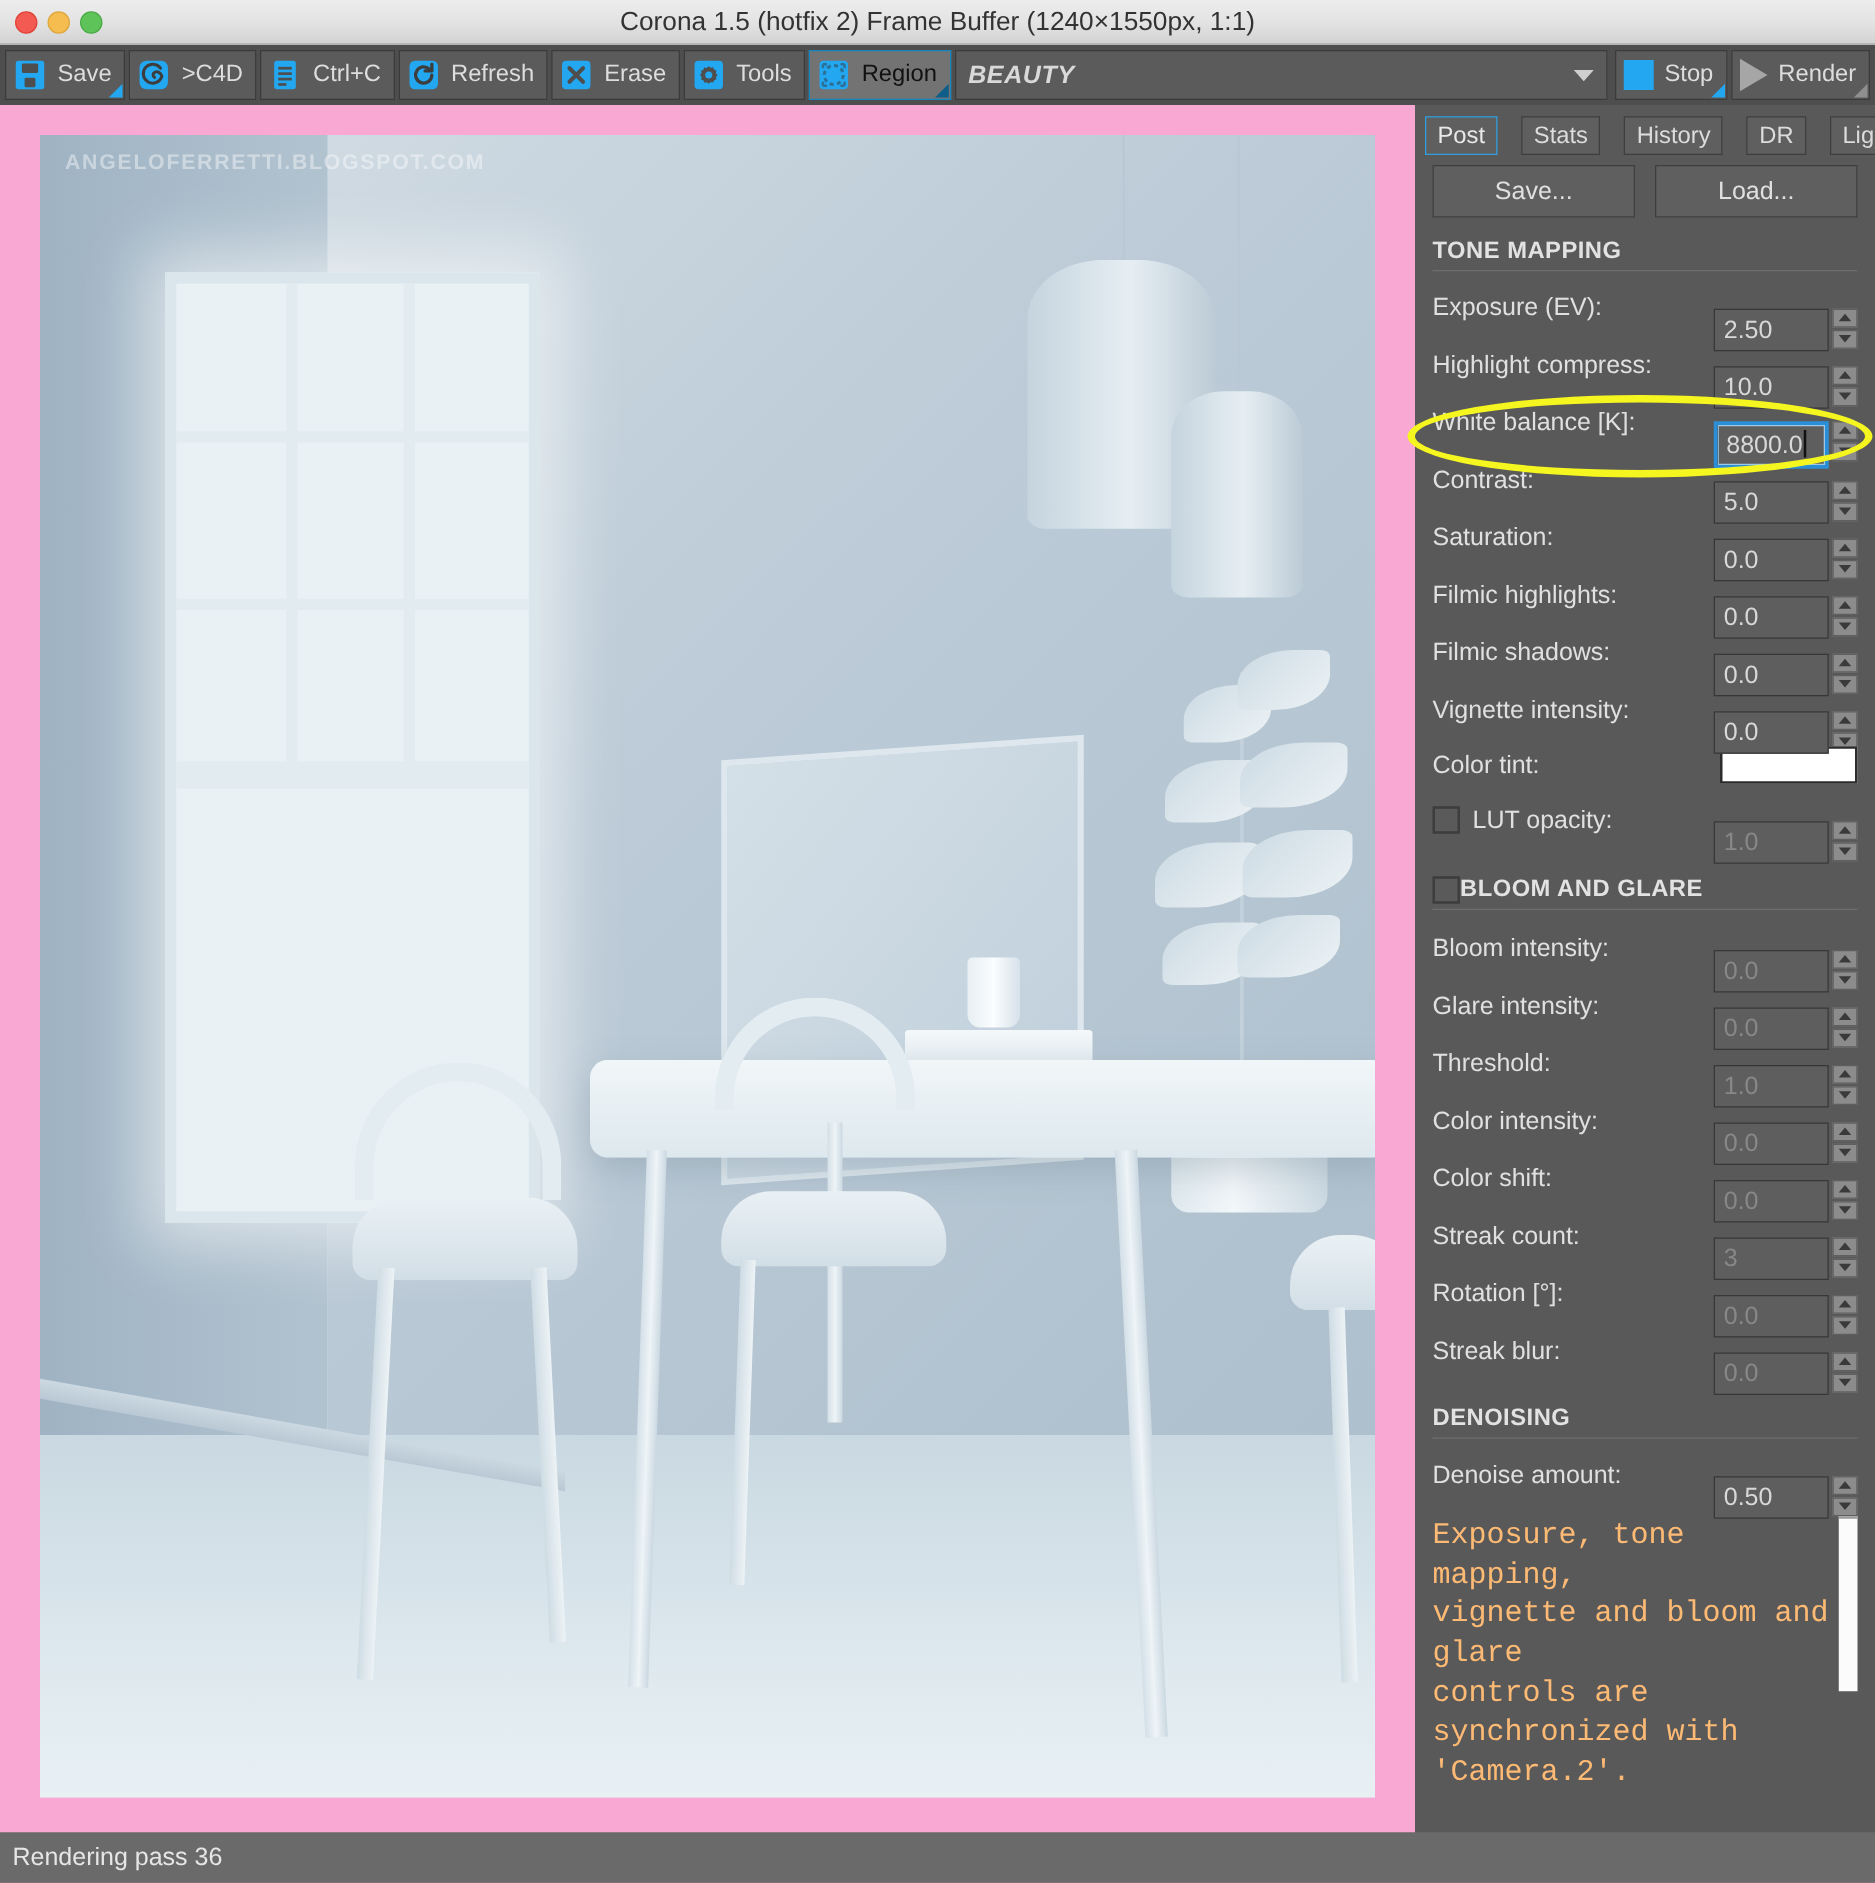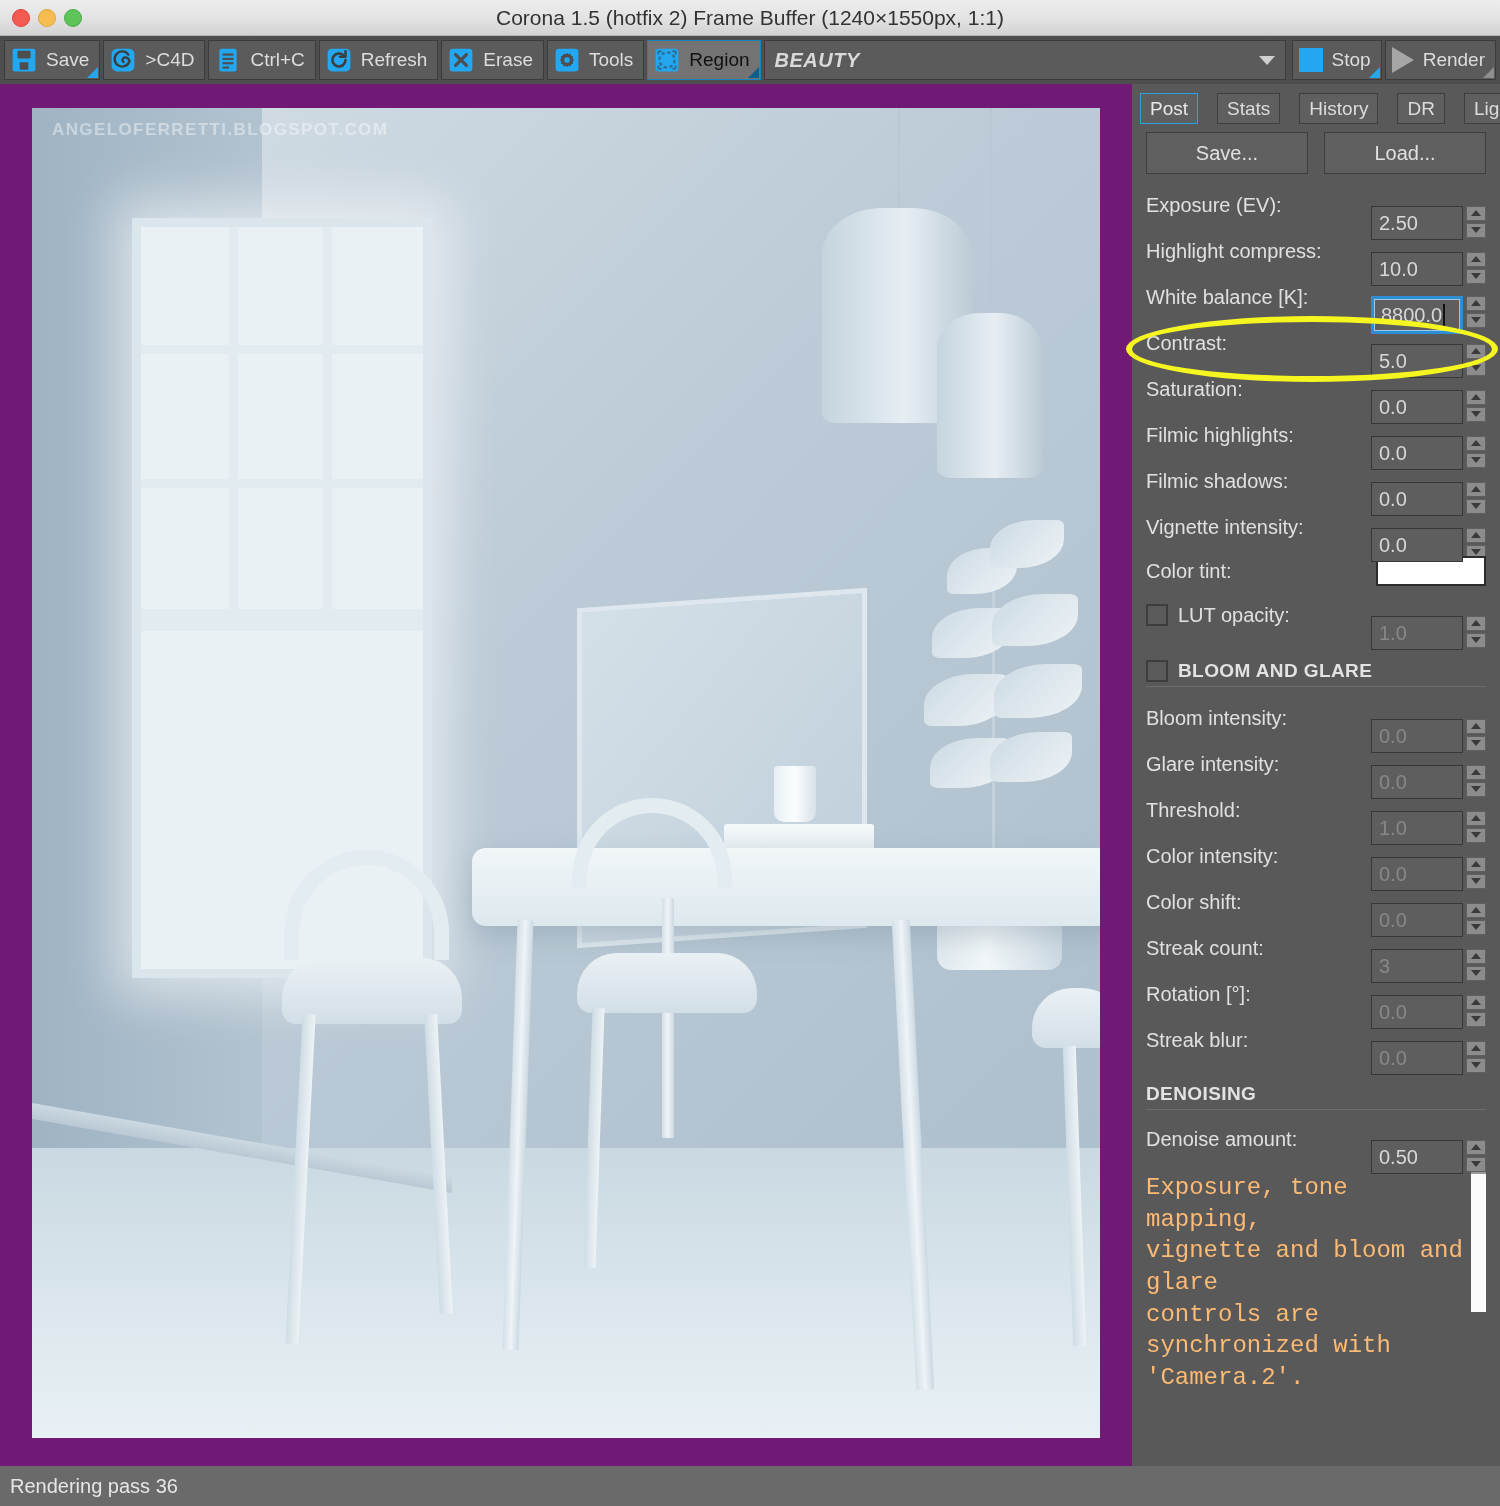--- a/index.html
+++ b/index.html
@@ -61,21 +61,21 @@
   .swatch-blue { width: 24px; height: 24px; background: #22a7f0; flex: 0 0 24px; }
   .play-tri {
     width: 0; height: 0; border-top: 13px solid transparent;
     border-bottom: 13px solid transparent; border-left: 22px solid #a6a6a6;
     flex: 0 0 22px;
   }
 
   
   #viewport {
     position: absolute; left: 0; top: 84px; width: 1132px; height: 1382px;
-    background: #701a75;
+    background: #f9a8d4;
     text-align: center;
   }
   #render-img {
     position: absolute; left: 32px; top: 24px; width: 1068px; height: 1330px;
     overflow: hidden;
     background:
       linear-gradient(to bottom, #b6c6d2 0%, #c3d2dc 40%, #d7e2e9 75%, #e3ecf1 100%);
   }
   #watermark {
     position: absolute; left: 20px; top: 12px; font-size: 17px;
@@ -163,21 +163,21 @@
   .sl-row { display: flex; gap: 16px; margin-bottom: 8px; }
   .sl-btn {
     flex: 1 1 0; height: 42px; background: #5f5f5f; border: 1px solid #3e3e3e;
     color: #e0e0e0; font-size: 20px; display: flex; align-items: center;
     justify-content: center;
   }
   .sec-head {
     font-size: 19px; font-weight: bold; color: #e2e2e2; letter-spacing: 0.4px;
     padding: 8px 0 4px 0; border-bottom: 1px solid #6e6e6e; margin-bottom: 6px;
   }
-  .sec-head.with-cb { display: flex; align-items: center; gap: 10px; border-bottom: 1px solid #6e6e6e; text-align: center; }
+  .sec-head.with-cb { display: flex; align-items: center; border-bottom: 1px solid #6e6e6e; text-align: center; }
   .cb {
     width: 22px; height: 22px; background: #5a5a5a; border: 2px solid #3d3d3d;
     flex: 0 0 22px;
   }
   .ctrl {
     display: flex; align-items: center; height: 46px;
   }
   .ctrl .lbl { font-size: 20px; color: #e0e0e0; flex: 1 1 auto; }
   .spin-wrap { display: flex; align-items: flex-start; flex: 0 0 110px; margin-top: 35px; }
   .spin-field {
@@ -407,20 +407,21 @@
 
     <div class="sl-row">
       <div class="sl-btn">
           <span>Save...</span>
         </div>
       <div class="sl-btn">
           <span>Load...</span>
         </div>
     </div>
 
+    <div class="sec-head">TONE MAPPING</div>
 
     <div class="ctrl">
       <span class="lbl">Exposure (EV):</span>
       <span class="spin-wrap">
         <span class="spin-field">2.50</span>
         <span class="spin-btns">
           <span class="sbtn">
               <span class="tri-up"></span>
             </span>
           <span class="sbtn">

